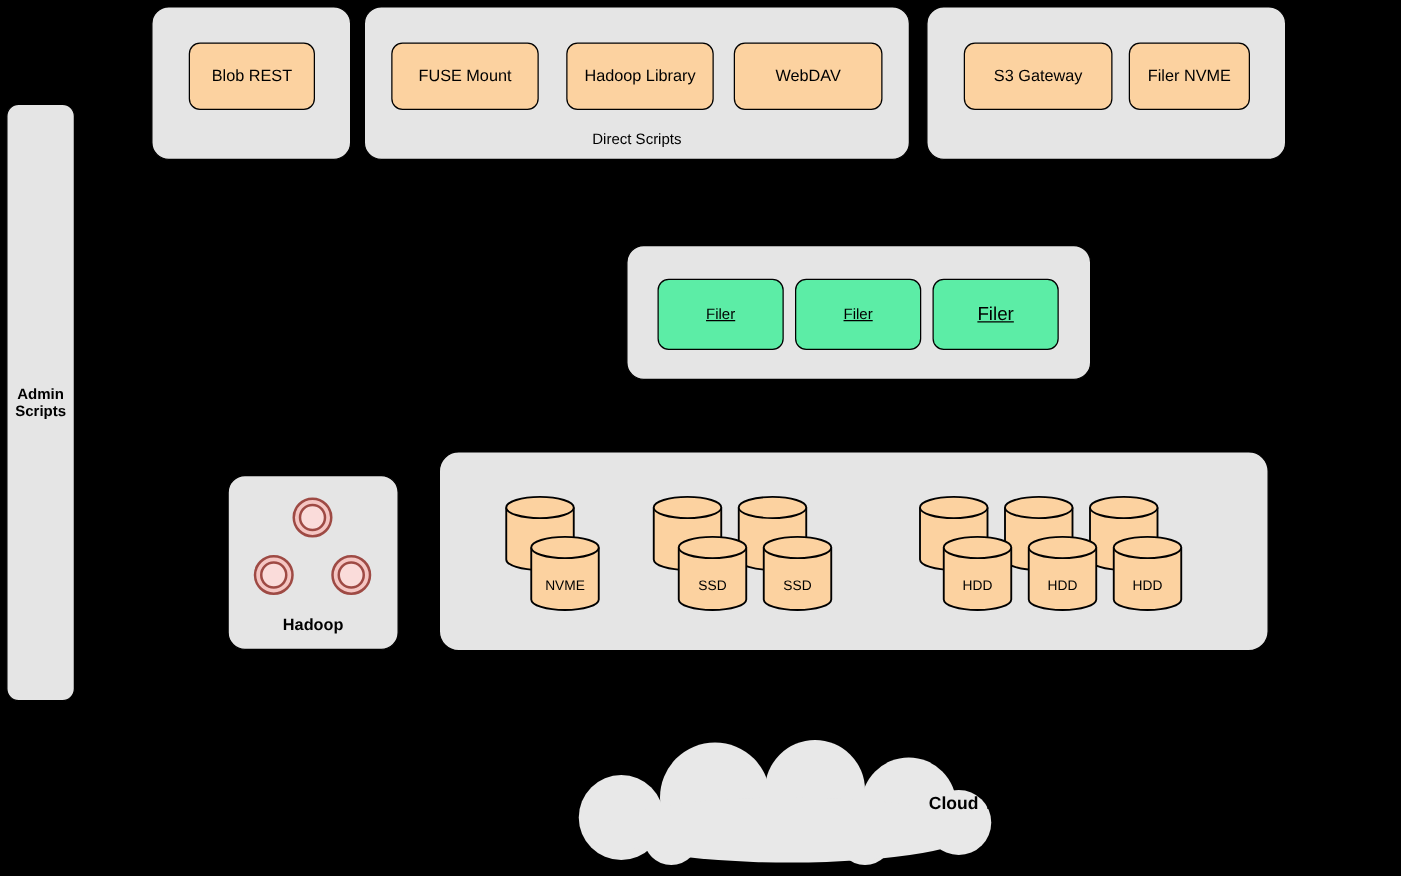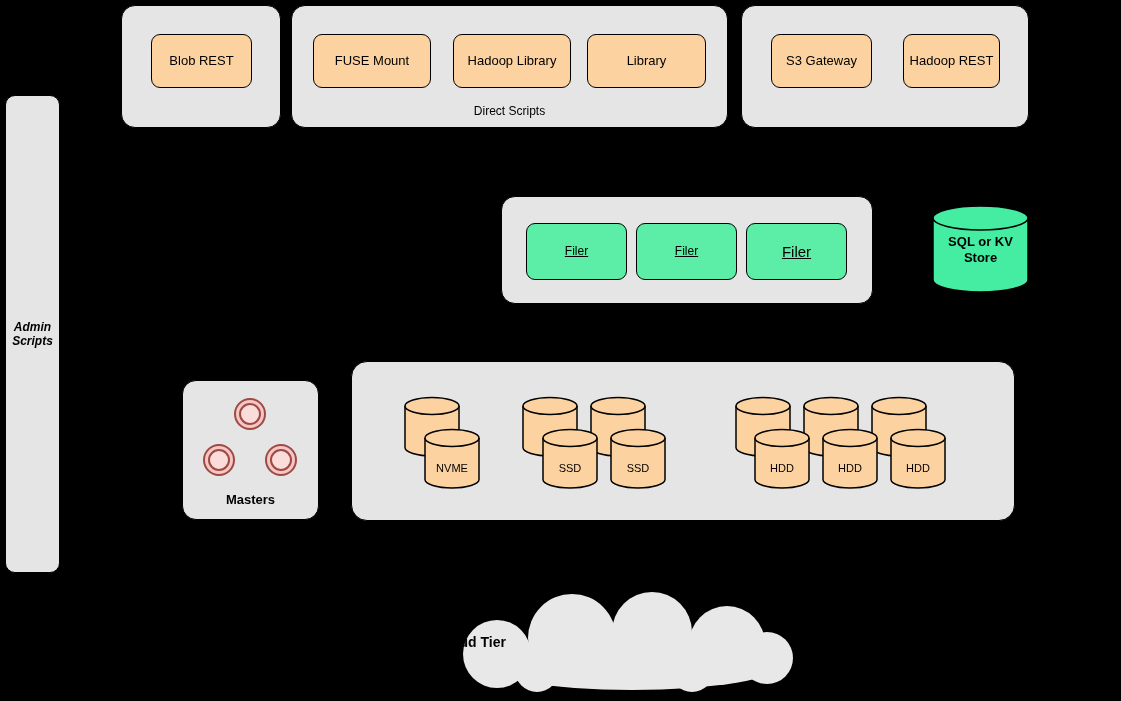--- a/index.html
+++ b/index.html
@@ -15,36 +15,36 @@
     text-align:center; border:1.5px solid #000; border-radius:9px;
     font-size:13px; line-height:1.2; padding:2px;
   }
   .orange { background:#fcd2a0; }
   .green  { background:#5ceda6;text-decoration:underline; }
 
   .caption { position:absolute; left:0; right:0; bottom:9px; text-align:center; font-size:12px; }
 
   
   #admin {
-    left:5px; top:95px; width:55px; height:478px; border-radius:10px;
+    left:5px; top:83px; width:55px; height:478px; border-radius:10px;
     display:flex; align-items:center; justify-content:center; text-align:center;
-    font-weight:bold; font-size:12px; padding:4px;font-style:italic;
+    font-weight:bold; font-size:12px; padding:4px;
   }
 
   
   #g-blob    { left:121px; top:5px; width:160px; height:123px; }
   #n-blob    { left:29px;  top:28px; width:101px; height:54px; }
 
   #g-direct  { left:291px; top:5px; width:437px; height:123px; }
   #n-fuse    { left:21px;  top:28px; width:118px; height:54px; }
   #n-hadoop  { left:161px; top:28px; width:118px; height:54px; }
   #n-webdav  { left:295px; top:28px; width:119px; height:54px; }
 
   #g-gateway { left:741px; top:5px; width:288px; height:123px; }
-  #n-s3      { left:29px;  top:28px; width:101px; height:54px; }
+  #n-s3      { left:29px;  top:28px; width:119px; height:54px; }
   #n-frest   { left:161px; top:28px; width:97px;  height:54px; }
 
   
   #g-filers  { left:501px; top:196px; width:372px; height:108px; }
   #n-filer1  { left:24px;  top:26px; width:101px; height:57px; font-size:12px; }
   #n-filer2  { left:134px; top:26px; width:101px; height:57px; font-size:12px; }
   #n-filer3  { left:244px; top:26px; width:101px; height:57px; font-size:15px; }
 
   
   #sql-store { position:absolute; left:931px; top:204px; width:99px; height:92px; }
@@ -91,66 +91,59 @@
   #cy-hdd-f3  { left:537px; top:66px; }
 
   
   #sql-store svg path, #sql-store svg ellipse { fill:#44eda2; stroke:#000; stroke-width:1.5; }
 
   
   #cloud { position:absolute; left:437px; top:588px; width:375px; height:110px; }
   #cloud .cloud-stroke { fill:#e8e8e8; stroke:#000; stroke-width:2; }
   #cloud .cloud-fill   { fill:#e8e8e8; }
   #cloud .overlay {
-    position:absolute; left:0; right:0; top:46px; text-align:left;
+    position:absolute; left:0; right:0; top:46px; text-align:right;
     font-weight:bold; font-size:14px;
   }
 </style>
 </head>
 <body>
 
 <div class="canvas">
 
   <div class="panel" id="admin">Admin Scripts</div>
 
   <div class="panel" id="g-blob">
     <div class="btn orange" id="n-blob">Blob REST</div>
   </div>
 
   <div class="panel" id="g-direct">
     <div class="btn orange" id="n-hadoop">Hadoop Library</div>
     <div class="btn orange" id="n-fuse">FUSE Mount</div>
-    <div class="btn orange" id="n-webdav">Library</div>
+    <div class="btn orange" id="n-webdav">WebDAV</div>
     <div class="caption">Direct Scripts</div>
   </div>
 
   <div class="panel" id="g-gateway">
     <div class="btn orange" id="n-s3">S3 Gateway</div>
-    <div class="btn orange" id="n-frest">Hadoop REST</div>
+    <div class="btn orange" id="n-frest">Filer NVME</div>
   </div>
 
   <div class="panel" id="g-filers">
     <div class="btn green" id="n-filer1">Filer</div>
     <div class="btn green" id="n-filer2">Filer</div>
     <div class="btn green" id="n-filer3">Filer</div>
   </div>
 
-  <div id="sql-store">
-    <svg viewBox="0 0 99 92" width="99" height="92">
-      <path d="M2 14 L2 76 A47.5 12 0 0 0 97 76 L97 14"></path>
-      <ellipse cx="49.5" cy="14" rx="47.5" ry="12"></ellipse>
-    </svg>
-    <div class="overlay">SQL or KV Store</div>
-  </div>
 
   <div class="panel" id="g-masters">
     <span class="mcircle" id="mc1"></span>
     <span class="mcircle" id="mc2"></span>
     <span class="mcircle" id="mc3"></span>
-    <div id="masters-label">Masters</div>
+    <div id="masters-label">Hadoop</div>
   </div>
 
   <div class="panel" id="g-storage">
 
     <svg class="cyl" id="cy-nvme-b" viewBox="0 0 58 62">
       <path d="M2 10 L2 51.5 A27 8.5 0 0 0 56 51.5 L56 10"></path>
       <ellipse cx="29" cy="10" rx="27" ry="8.5"></ellipse>
     </svg>
     <svg class="cyl" id="cy-nvme-f" viewBox="0 0 58 62">
       <path d="M2 10 L2 51.5 A27 8.5 0 0 0 56 51.5 L56 10"></path>

